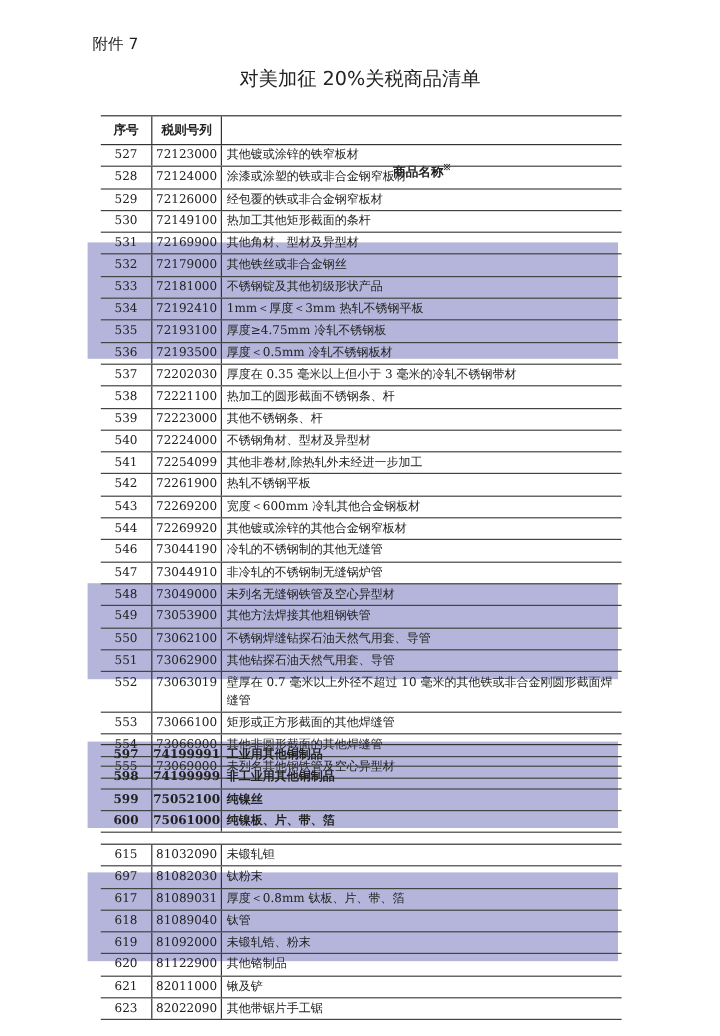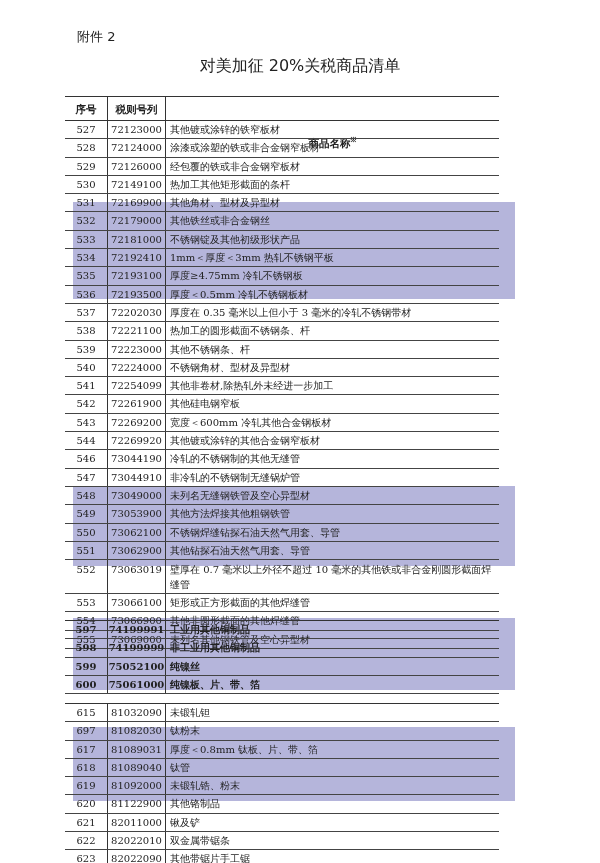--- a/index.html
+++ b/index.html
@@ -1,34 +1,34 @@
 <!DOCTYPE html>
 <html><head>
 <meta charset="utf-8">
 <style>
   html,body{margin:0;padding:0;background:#ffffff;}
   body{width:600px;height:863px;position:relative;overflow:hidden;font-family:"DejaVu Serif","Liberation Serif",serif;color:#222;}
   .annex{position:absolute;left:77px;top:28px;font-family:"DejaVu Sans","Liberation Sans",sans-serif;font-size:13px;}
   .title{position:absolute;left:0;width:600px;top:56px;text-align:center;font-family:"DejaVu Sans","Liberation Sans",sans-serif;font-size:16px;}
-  .tbl{position:absolute;left:65px;width:434px;}
+  .tbl{position:absolute;left:84px;width:434px;}
   .row{position:relative;display:flex;height:18.3px;line-height:18.3px;font-size:10px;border-bottom:1px solid #444;box-sizing:border-box;}
   .row.tall{height:34px;line-height:15px;}
   .c1{width:42px;text-align:center;border-right:1px solid #333;flex:none;}
   .c2{width:57px;text-align:center;border-right:1px solid #333;flex:none;}
   .c3{flex:1;padding-left:4px;}
   .row.tall .c1,.row.tall .c2{padding-top:2px;}
   .row.tall .c3{padding-top:2px;}
   .hdr{height:25px;line-height:25px;border-top:1.5px solid #333;border-bottom:1.5px solid #333;font-weight:bold;font-size:10.5px;}
   .hl{position:absolute;background:rgba(120,120,190,0.55);}
   .sup{font-size:7px;vertical-align:super;}
 </style>
 </head>
 <body>
 
-<div class="annex">附件 2</div>
+<div class="annex">附件 7</div>
 <div class="title">对美加征 20%关税商品清单</div>
 
 <div class="hl" style="left:73px;top:202px;width:442px;height:97px;"></div>
 <div class="hl" style="left:73px;top:486px;width:442px;height:80px;"></div>
 <div class="hl" style="left:73px;top:618px;width:442px;height:72px;"></div>
 <div class="hl" style="left:73px;top:727px;width:442px;height:74px;"></div>
 
 <div class="tbl" style="top:96px;">
   <div class="row hdr">
     <div class="c1">序号</div>
@@ -109,21 +109,21 @@
         <div class="c3">不锈钢角材、型材及异型材</div>
       </div>
       <div class="row">
         <div class="c1">541</div>
         <div class="c2">72254099</div>
         <div class="c3">其他非卷材,除热轧外未经进一步加工</div>
       </div>
       <div class="row">
         <div class="c1">542</div>
         <div class="c2">72261900</div>
-        <div class="c3">其他硅电钢窄板</div>
+        <div class="c3">热轧不锈钢平板</div>
       </div>
       <div class="row">
         <div class="c1">543</div>
         <div class="c2">72269200</div>
         <div class="c3">宽度＜600mm 冷轧其他合金钢板材</div>
       </div>
       <div class="row">
         <div class="c1">544</div>
         <div class="c2">72269920</div>
         <div class="c3">其他镀或涂锌的其他合金钢窄板材</div>
@@ -237,23 +237,18 @@
         <div class="c1">620</div>
         <div class="c2">81122900</div>
         <div class="c3">其他铬制品</div>
       </div>
       <div class="row">
         <div class="c1">621</div>
         <div class="c2">82011000</div>
         <div class="c3">锹及铲</div>
       </div>
       <div class="row">
-        <div class="c1">622</div>
-        <div class="c2">82022010</div>
-        <div class="c3">双金属带锯条</div>
-      </div>
-      <div class="row">
         <div class="c1">623</div>
         <div class="c2">82022090</div>
         <div class="c3">其他带锯片手工锯</div>
       </div>
     </div>
 </div>
 
 </body></html>

